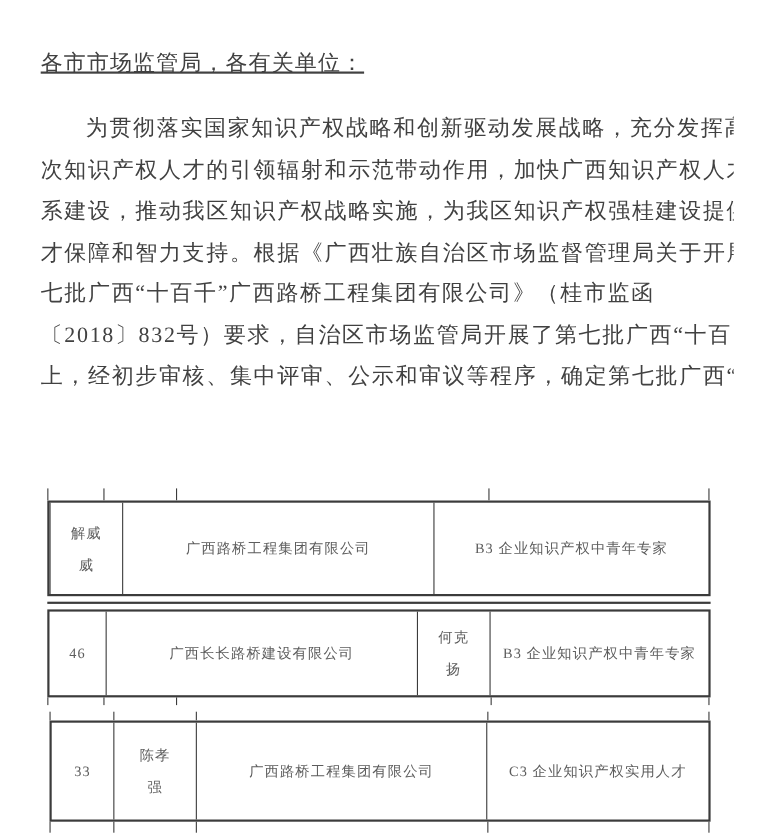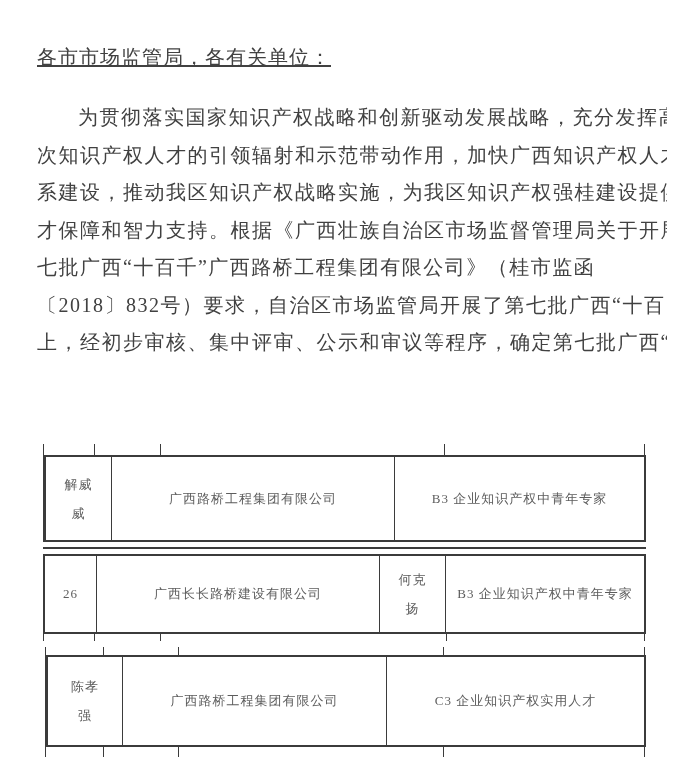--- a/index.html
+++ b/index.html
@@ -107,21 +107,21 @@
     </div>
     <div class="cell" style="flex:1;">
       <span class="single-line">B3 企业知识产权中青年专家</span>
     </div>
   </div>
 
   <div class="sep-line" style="left:43px; top:547px; width:603px;"></div>
 
   <div class="frag" style="left:43px; top:554px; width:603px; height:80px;">
     <div class="cell no-border" style="width:51px;">
-      <span class="single-line">26</span>
+      <span class="single-line">46</span>
     </div>
     <div class="cell" style="width:283px;">
       <span class="single-line">广西长长路桥建设有限公司</span>
     </div>
     <div class="cell" style="width:66px;">
       <span class="name-line">何克</span>
       <span class="name-line">扬</span>
     </div>
     <div class="cell" style="flex:1;">
       <span class="single-line">B3 企业知识产权中青年专家</span>
@@ -134,20 +134,23 @@
   <div class="stub" style="left:446px; top:634px; height:7px;"></div>
   <div class="stub" style="left:644px; top:634px; height:7px;"></div>
 
   <div class="stub" style="left:45px;  top:647px; height:8px;"></div>
   <div class="stub" style="left:103px; top:647px; height:8px;"></div>
   <div class="stub" style="left:178px; top:647px; height:8px;"></div>
   <div class="stub" style="left:443px; top:647px; height:8px;"></div>
   <div class="stub" style="left:644px; top:647px; height:8px;"></div>
 
   <div class="frag" style="left:45px; top:655px; width:601px; height:92px;">
+    <div class="cell no-border" style="width:56px;">
+      <span class="single-line">33</span>
+    </div>
     <div class="cell" style="width:75px;text-align:right;">
       <span class="name-line">陈孝</span>
       <span class="name-line">强</span>
     </div>
     <div class="cell" style="width:264px;">
       <span class="single-line">广西路桥工程集团有限公司</span>
     </div>
     <div class="cell" style="flex:1;align-items:center;">
       <span class="single-line">C3 企业知识产权实用人才</span>
     </div>

